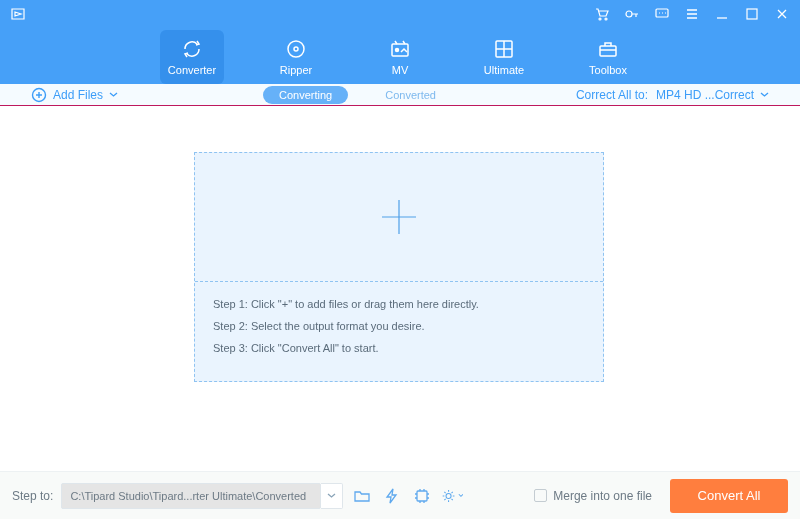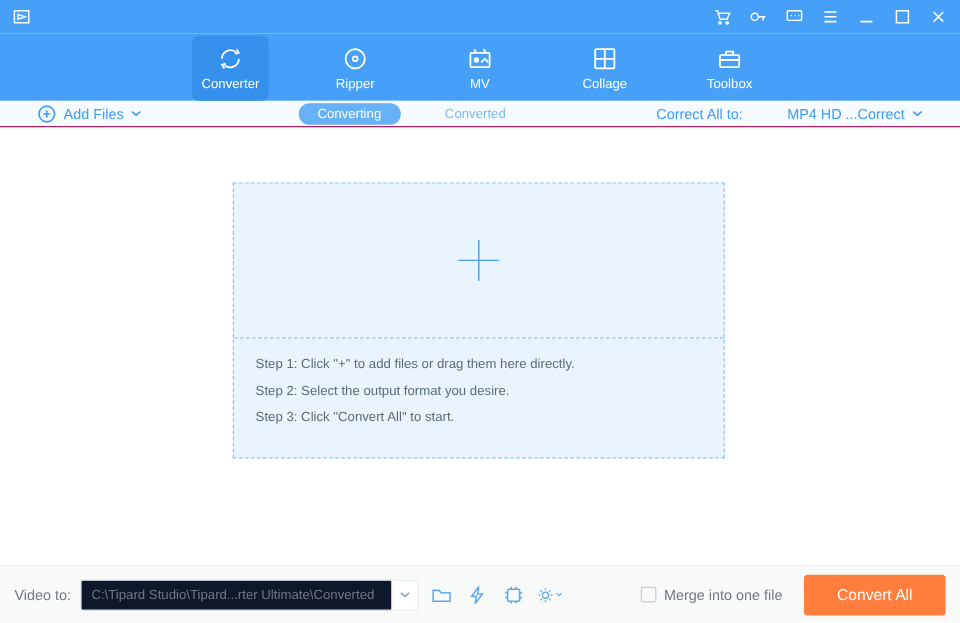--- a/index.html
+++ b/index.html
@@ -15,31 +15,31 @@
 .topnav .navitem { width: 64px; display: flex; flex-direction: column; align-items: center; justify-content: center; color: #fff; font-size: 11px; gap: 4px; cursor: pointer; border-radius: 6px; padding: 0 2px; }
 .topnav .navitem.active { background: #3590ec; }
 .topnav .navicon { width: 22px; height: 22px; display: flex; align-items: center; justify-content: center; }
 
 .subbar { height: 22px; background: #f5fbff; border-bottom: 1px solid #be185d; display: flex; align-items: center; padding: 0 31px; font-size: 12px; color: #3c9df8; }
 .addfiles { display: flex; align-items: center; gap: 6px; cursor: pointer; }
 .subcenter { flex: 1; display: flex; justify-content: center; gap: 0; }
 .pill { padding: 3px 16px; border-radius: 10px; font-size: 11px; cursor: pointer; color: #7eb9ee; margin-left: 21px; }
 .pill.active { background: #66b1f8; color: #fff; }
 .convertto { display: flex; align-items: center; gap: 8px; }
-.convertto .fmt { color: #3c9df8; display: flex; align-items: center; gap: 6px; margin-left: 29px; }
+.convertto .fmt { color: #3c9df8; display: flex; align-items: center; gap: 6px; }
 
 .mainarea { position: absolute; top: 118px; left: 0; right: 0; bottom: 48px; background: #fff; }
 .dropzone { position: absolute; top: 34px; left: 194px; width: 410px; height: 230px; border: 1px dashed #8fc3f1; background: #eaf4fe; }
 .dropzone .plus { position: absolute; top: 0; left: 0; right: 0; height: 128px; display: flex; align-items: center; justify-content: center; cursor: pointer; }
 .dropzone .divider { position: absolute; top: 128px; left: 0; right: 0; border-top: 1px dashed #8fc3f1; }
 .dropzone .steps { position: absolute; top: 140px; left: 18px; right: 18px; font-size: 11px; color: #5a6b7a; line-height: 2; }
 
 .bottombar { position: absolute; left: 0; right: 0; bottom: 0; height: 48px; background: #f8faf9; border-top: 1px solid #edf1f3; display: flex; align-items: center; padding: 0 12px; font-size: 12px; color: #6d7a85; gap: 8px; }
 .saveto { color: #6d7a85; }
-.pathbox { width: 260px; height: 26px; border: 1px solid #dfe6eb; background: #0f172a; display: flex; align-items: center; padding: 0 8px; font-size: 11px; color: #6d7a85; border-radius: 2px; }
+.pathbox { width: 260px; height: 26px; border: 1px solid #dfe6eb; background: #e5e5e5; display: flex; align-items: center; padding: 0 8px; font-size: 11px; color: #6d7a85; border-radius: 2px; }
 .pathdd { width: 22px; height: 26px; border: 1px solid #dfe6eb; border-left: none; background: #fff; display: flex; align-items: center; justify-content: center; cursor: pointer; border-radius: 0 2px 2px 0; }
 .smicon { width: 22px; height: 22px; display: inline-flex; align-items: center; justify-content: center; cursor: pointer; color: #5fa9ee; }
 .bottomspacer { flex: 1; }
 .merge { display: flex; align-items: center; gap: 6px; cursor: pointer; }
 .merge .chk { width: 13px; height: 13px; border: 1px solid #c4ccd2; border-radius: 2px; }
 .convertbtn { width: 118px; height: 34px; background: #ff7e3e; color: #fff; display: flex; align-items: center; justify-content: center; font-size: 13px; border-radius: 3px; cursor: pointer; margin-left: 10px; }
 
 svg { display: block; }
 </style>
 </head>
@@ -125,21 +125,21 @@
       </span>
     <span>MV</span>
   </div>
   <div class="navitem">
     <span class="navicon">
         <svg width="22" height="22" viewBox="0 0 22 22" fill="none" stroke="#fff" stroke-width="1.5">
           <rect x="3" y="3" width="16" height="16" rx="1"></rect>
           <path d="M11 3v16M3 11h16"></path>
         </svg>
       </span>
-    <span>Collage</span>
+    <span>Ultimate</span>
   </div>
   <div class="navitem">
     <span class="navicon">
         <svg width="22" height="22" viewBox="0 0 22 22" fill="none" stroke="#fff" stroke-width="1.5">
           <rect x="3" y="8" width="16" height="10" rx="1"></rect>
           <path d="M8 8V5h6v3M3 12h16"></path>
         </svg>
       </span>
     <span>Toolbox</span>
   </div>
@@ -181,21 +181,21 @@
     <div class="divider"></div>
     <div class="steps">
       <div>Step 1: Click "+" to add files or drag them here directly.</div>
       <div>Step 2: Select the output format you desire.</div>
       <div>Step 3: Click "Convert All" to start.</div>
     </div>
   </div>
 </div>
 
 <div class="bottombar">
-  <span class="saveto">Video to:</span>
+  <span class="saveto">Step to:</span>
   <div style="display:flex;">
     <div class="pathbox">
         <span>C:\Tipard Studio\Tipard...rter Ultimate\Converted</span>
       </div>
     <div class="pathdd">
         <svg width="9" height="9" viewBox="0 0 9 9">
           <path d="M1 3l3.5 3L8 3" fill="none" stroke="#8aa4b8" stroke-width="1.3"></path>
         </svg>
       </div>
   </div>

